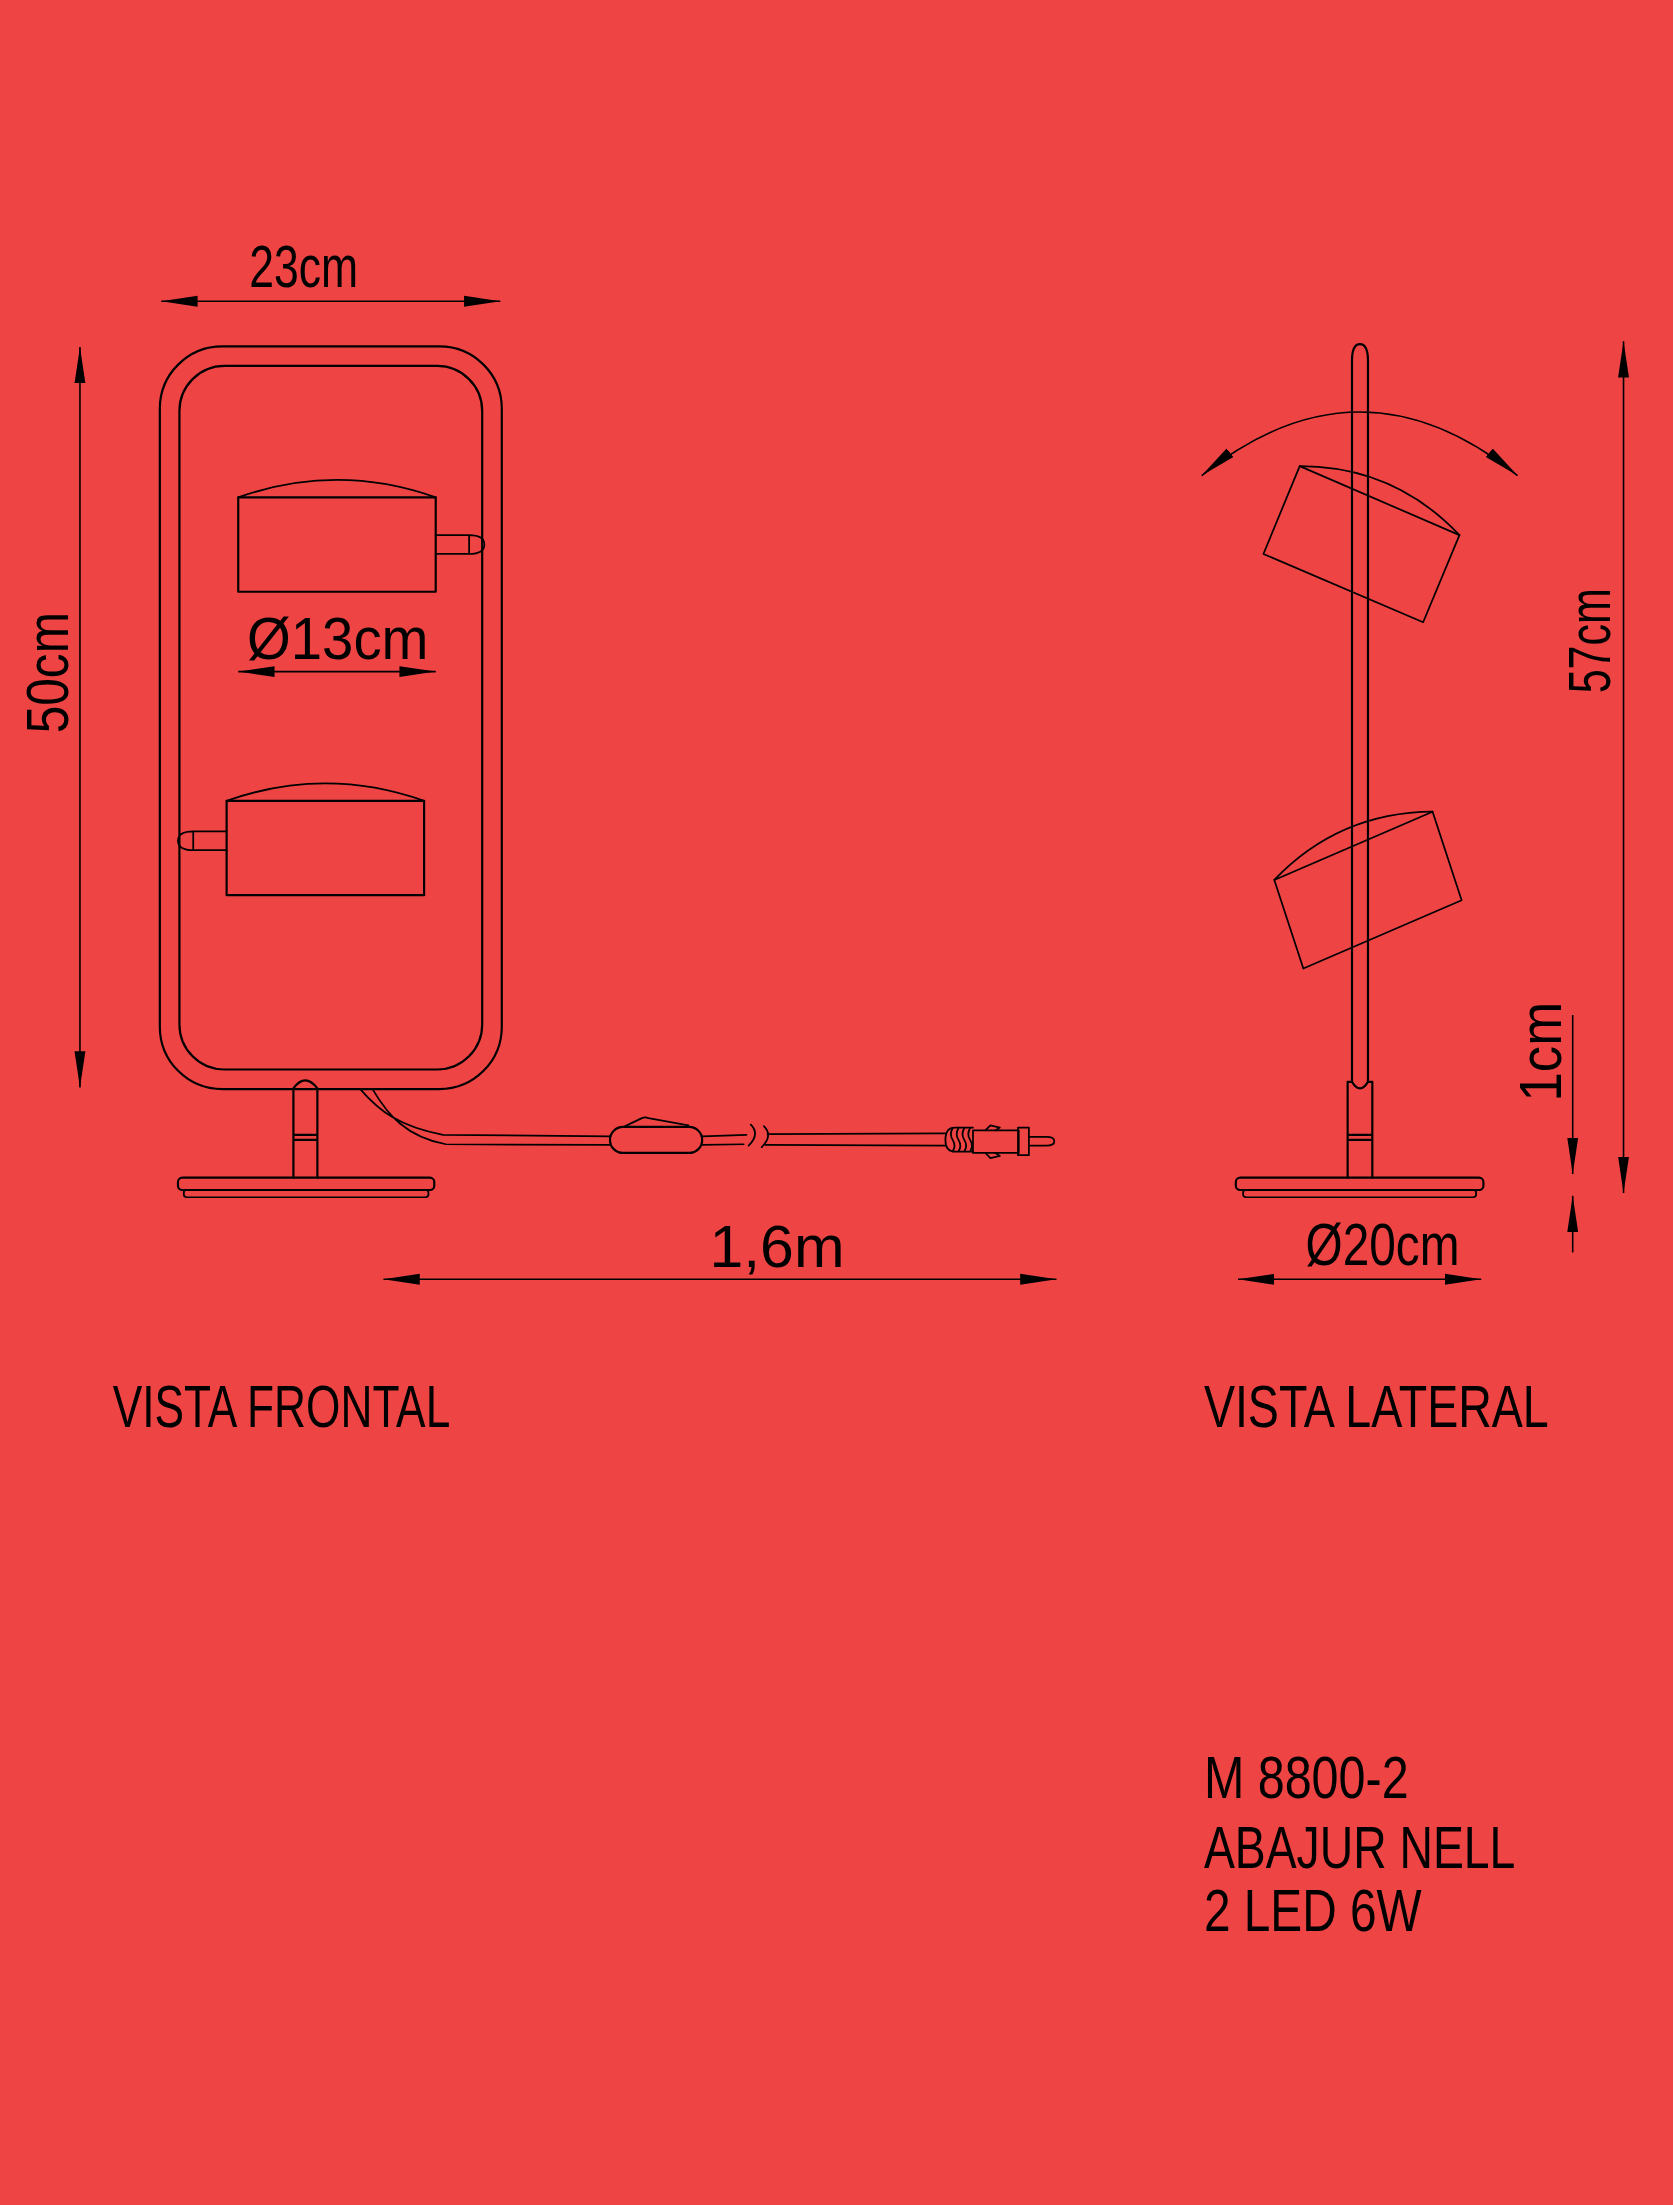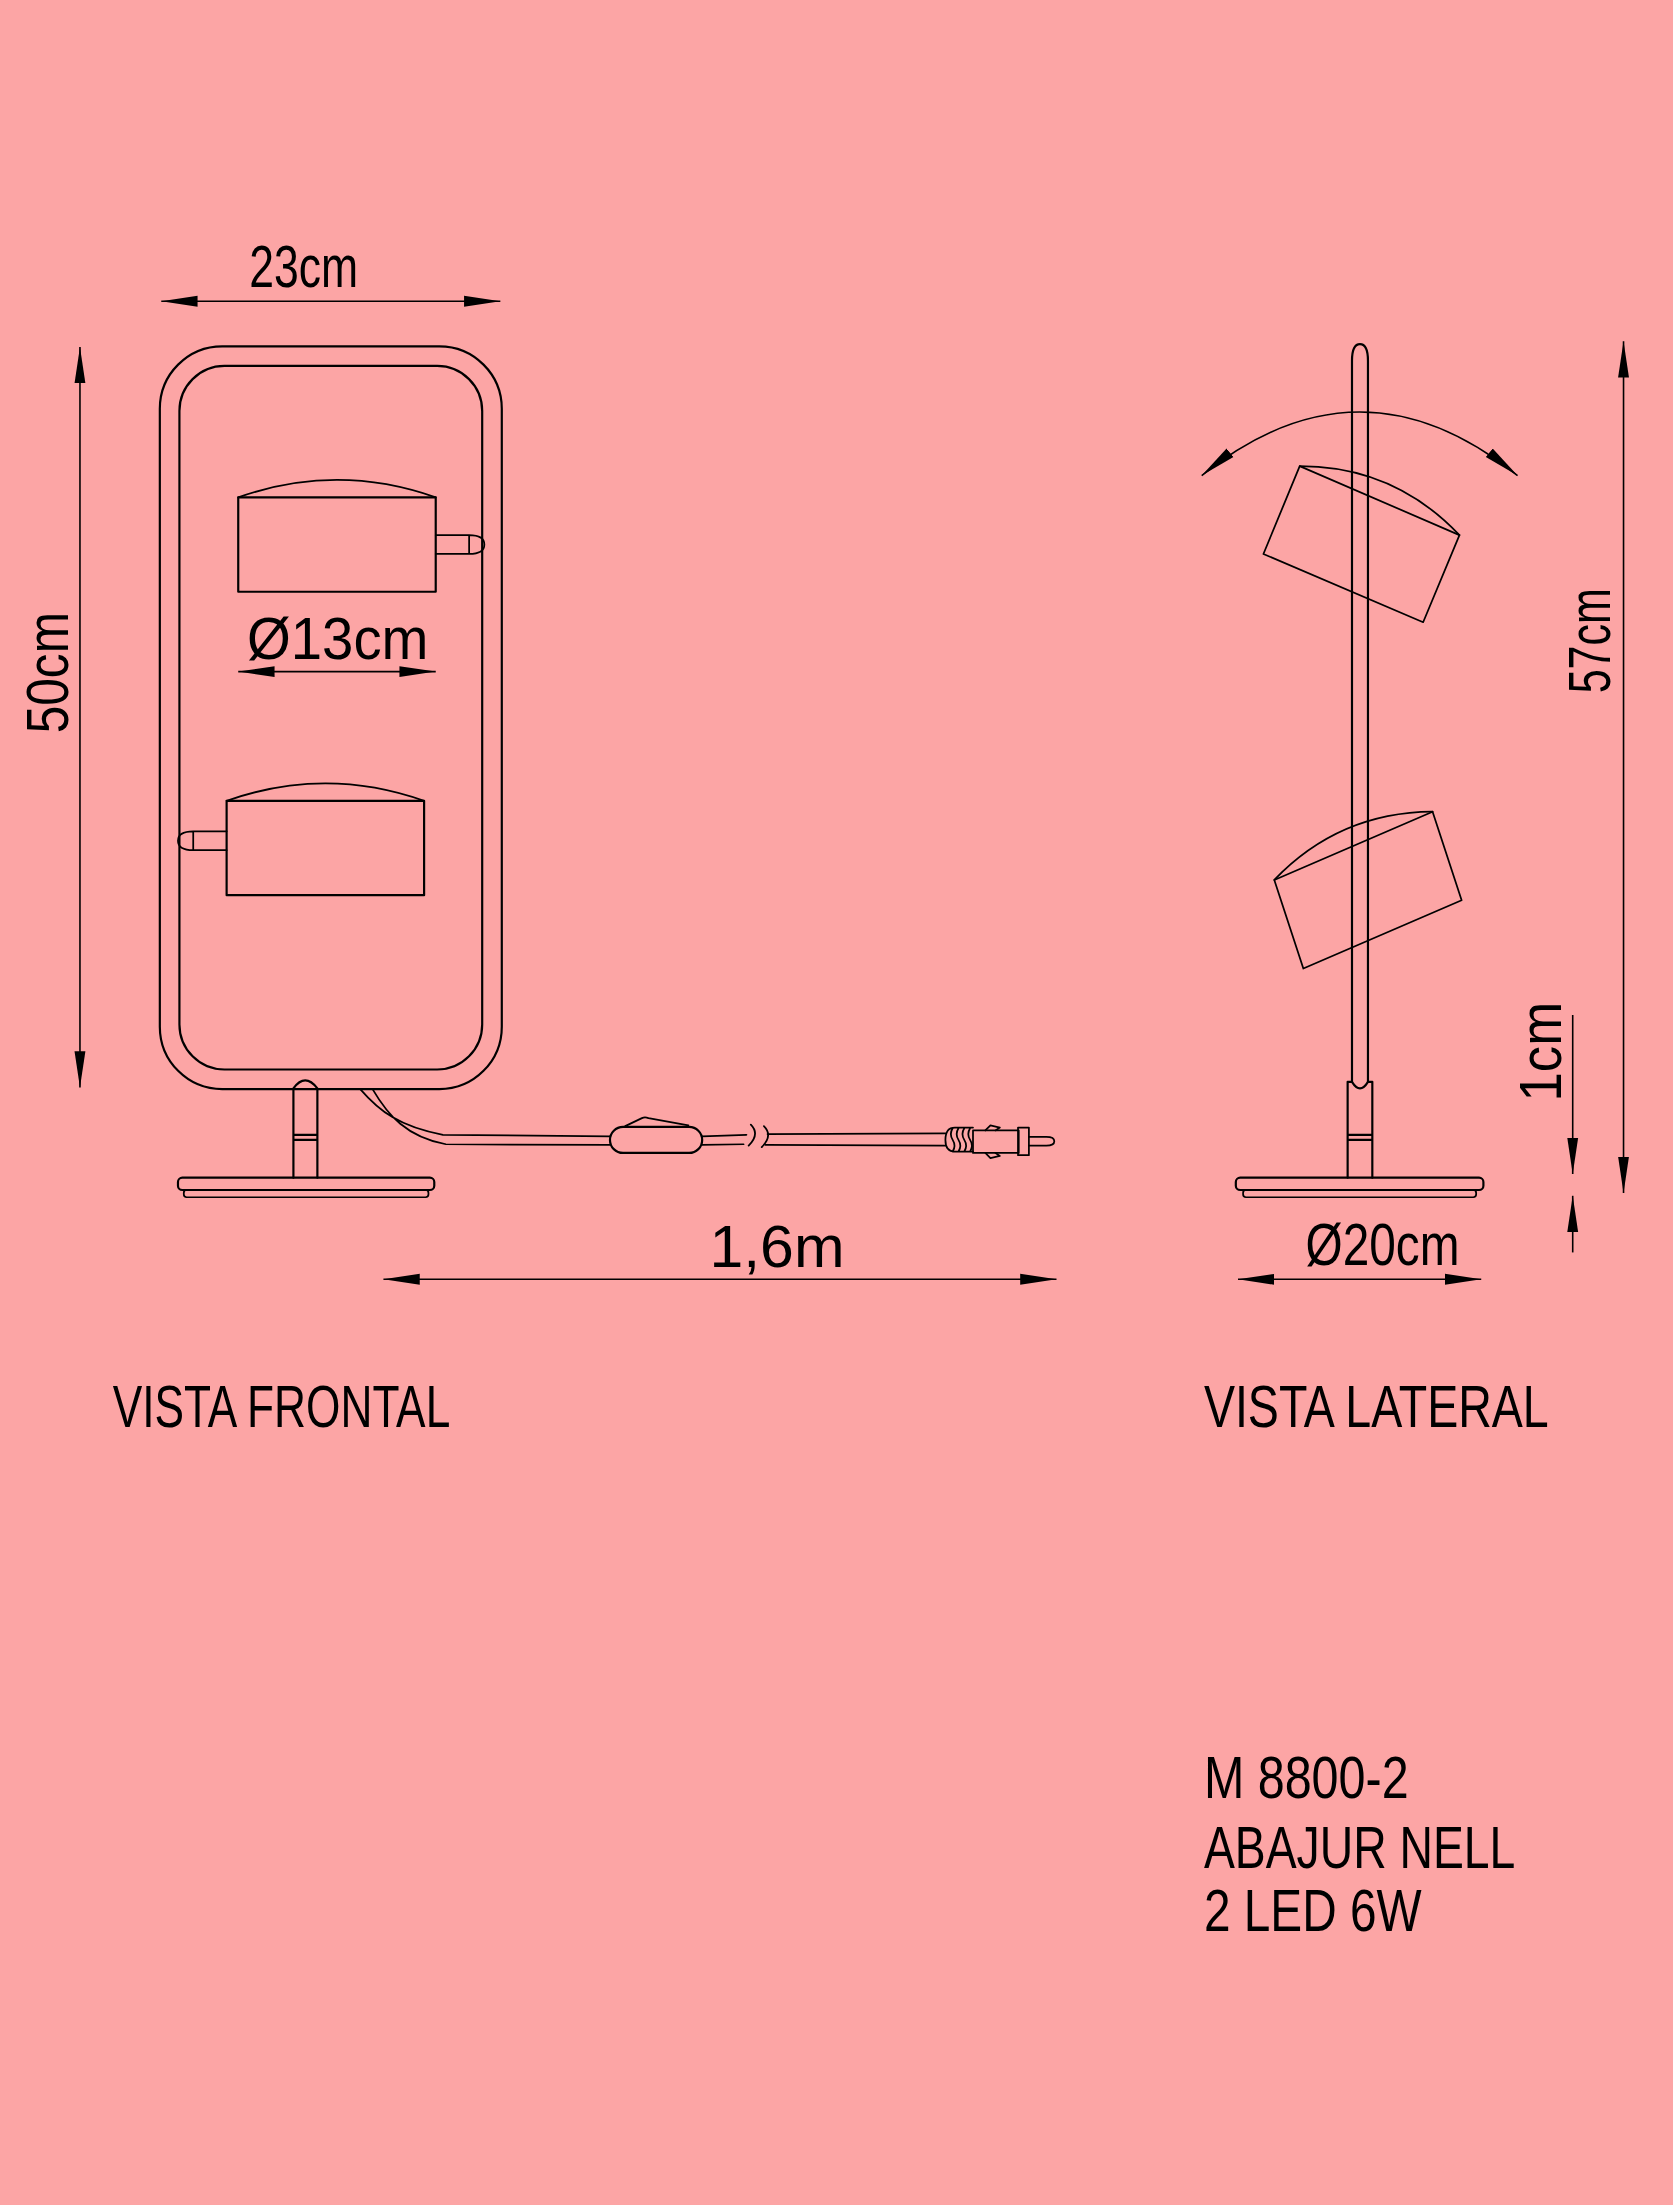--- a/index.html
+++ b/index.html
@@ -4,21 +4,21 @@
 <style>
   html, body {
     margin: 0;
     padding: 0;
     background: #ffffff;
   }
   .page {
     position: relative;
     width: 1673px;
     height: 2205px;
-    background: #fca5a5;
+    background: #ef4444;
     font-family: "Liberation Sans", sans-serif;
   }
   svg { display: block; }
   .outline {
     fill: none;
     stroke: #000000;
     stroke-width: 3;
     stroke-linecap: round;
     stroke-linejoin: round;
   }

